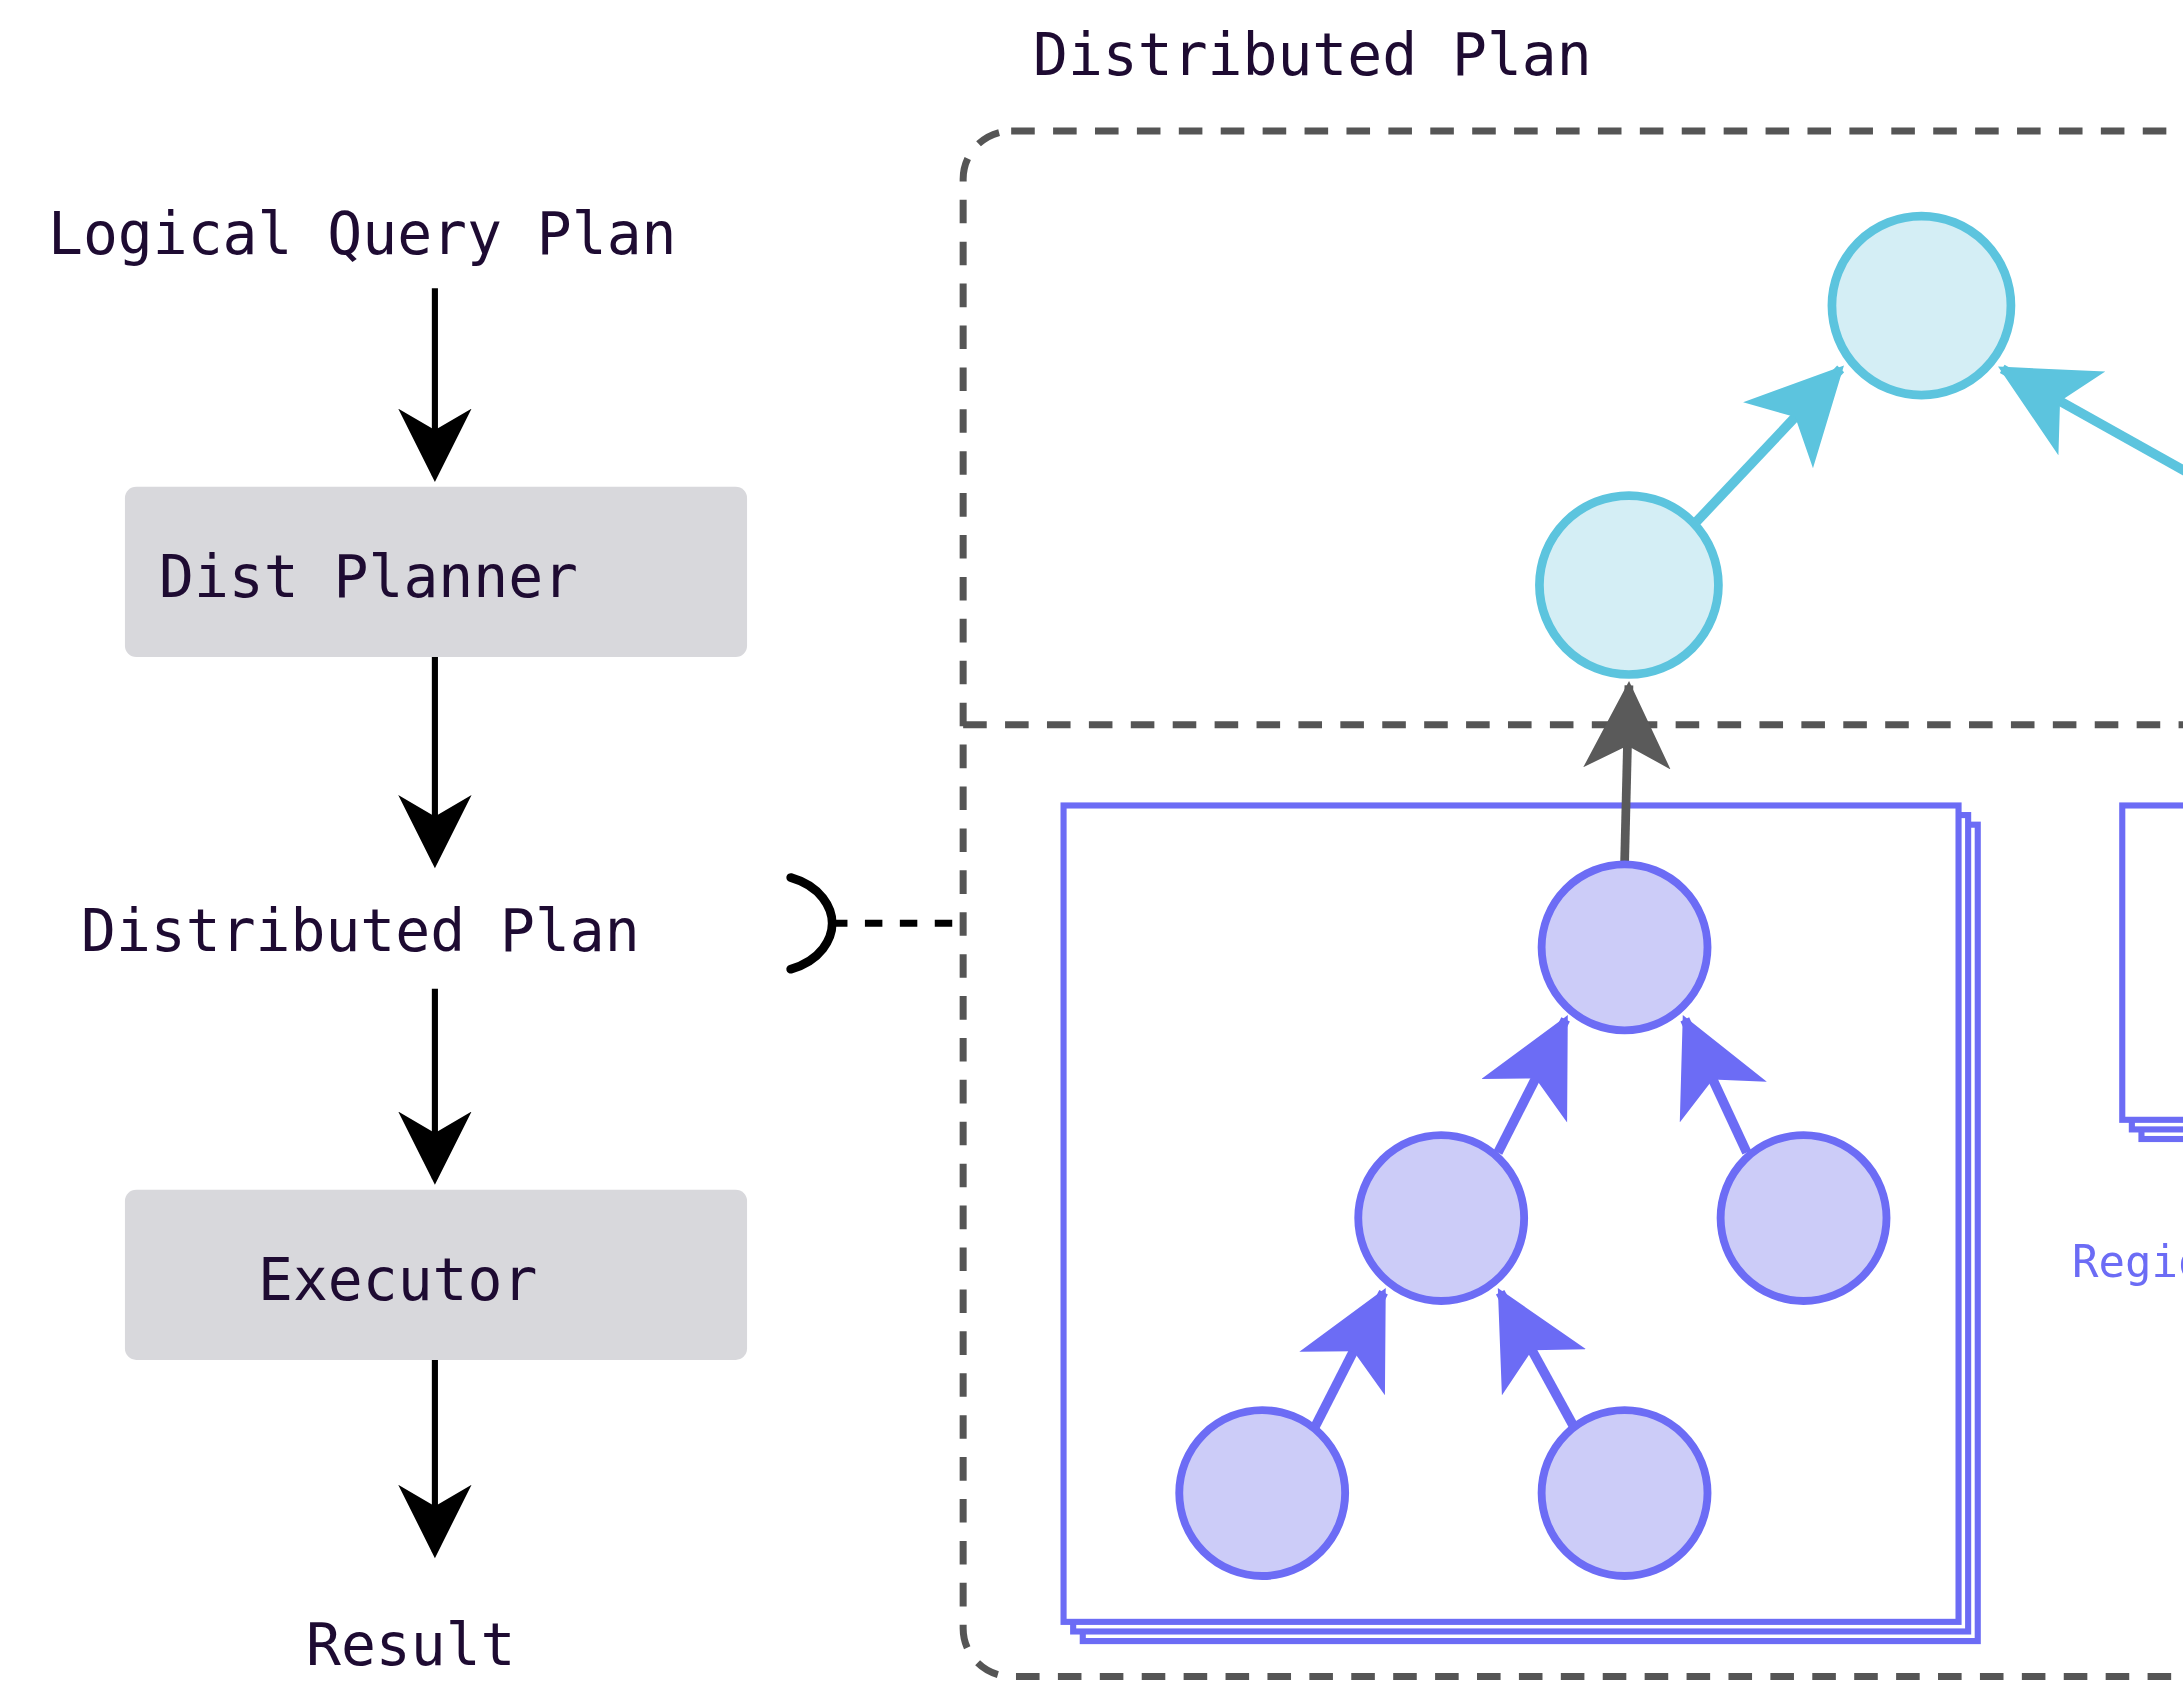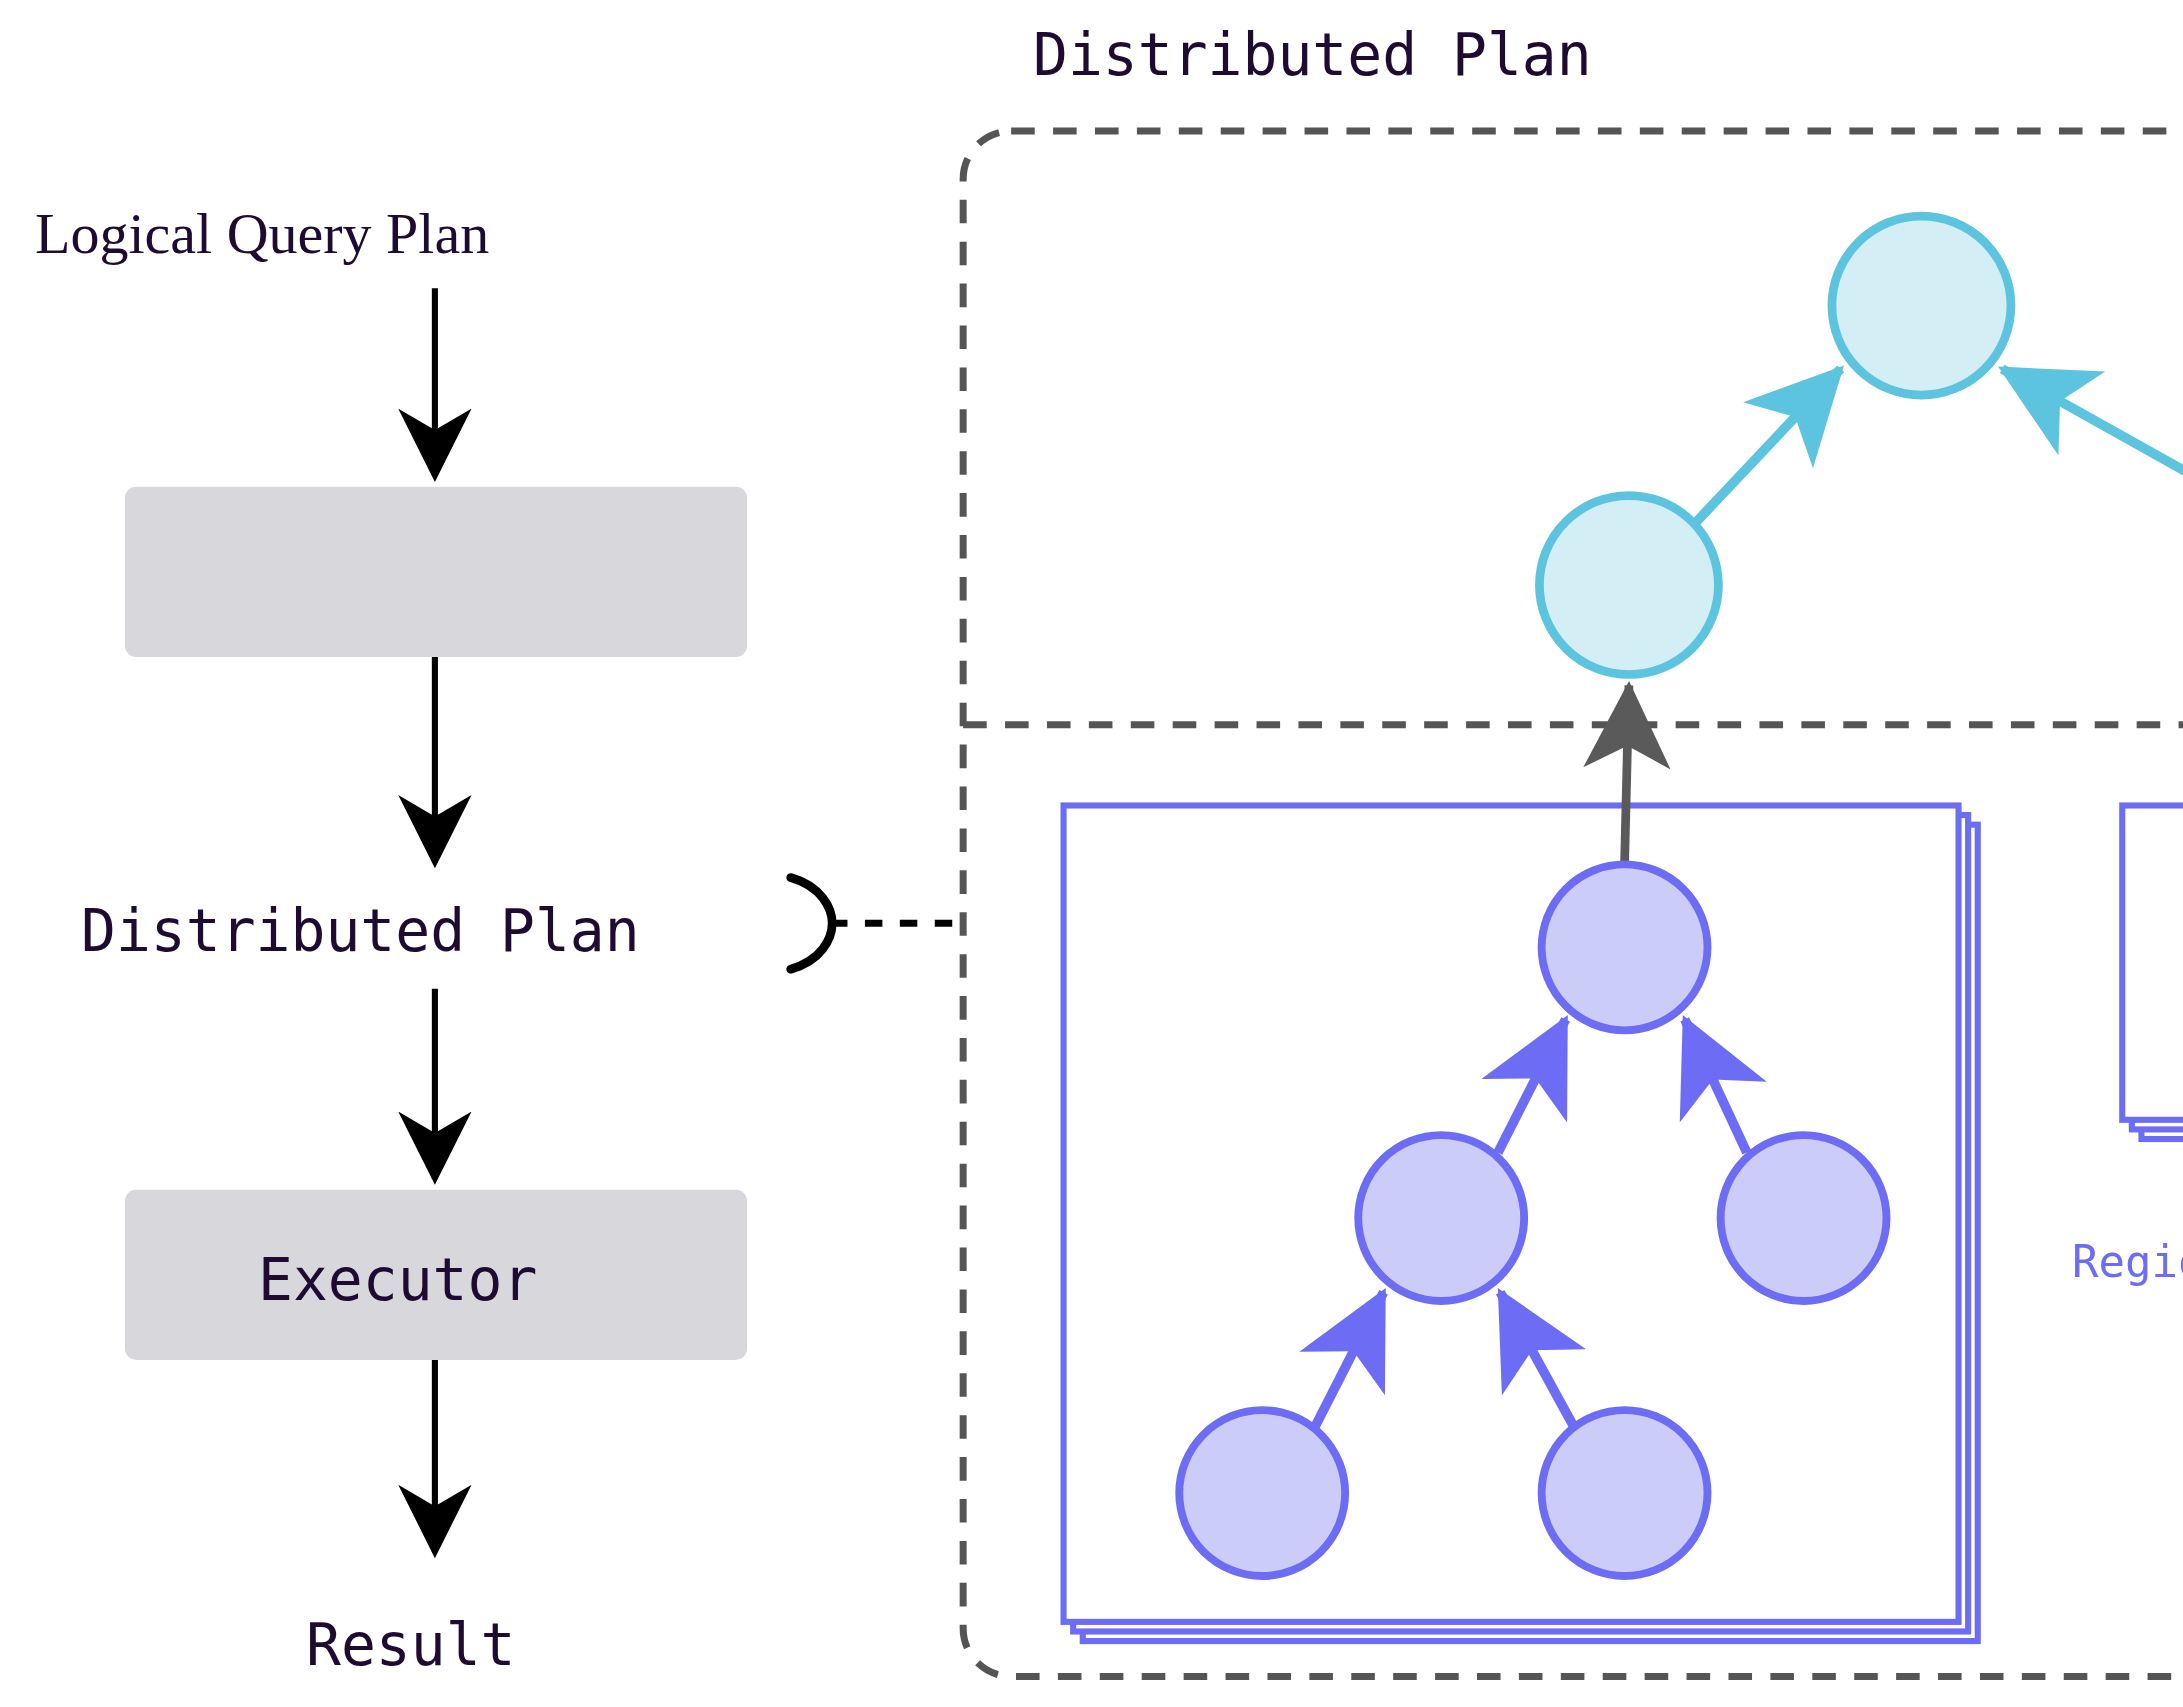--- a/index.html
+++ b/index.html
@@ -104,22 +104,23 @@
     <g>
       <circle cx="3720" cy="2170" r="190" fill="#ccccf8" stroke="#6c6cf5" stroke-width="18"></circle>
       <circle cx="3300" cy="2790" r="190" fill="#ccccf8" stroke="#6c6cf5" stroke-width="18"></circle>
       <circle cx="4130" cy="2790" r="190" fill="#ccccf8" stroke="#6c6cf5" stroke-width="18"></circle>
       <circle cx="2890" cy="3420" r="190" fill="#ccccf8" stroke="#6c6cf5" stroke-width="18"></circle>
       <circle cx="3720" cy="3420" r="190" fill="#ccccf8" stroke="#6c6cf5" stroke-width="18"></circle>
       <circle cx="5350" cy="2170" r="190" fill="#ccccf8" stroke="#6c6cf5" stroke-width="18"></circle>
     </g>
   </svg>
 
-  <div class="lbl big" style="left:35px;top:205px;font-family:Liberation Serif, serif;">Logical Query Plan</div>
+  <div class="lbl big" style="left:48px;top:205px;">Logical Query Plan</div>
 
+  <div class="lbl big" style="left:159px;top:548px;">Dist Planner</div>
 
   <div class="lbl big" style="left:81px;top:902px;">Distributed Plan</div>
 
   <div class="lbl big" style="left:258px;top:1251px;">Executor</div>
 
   <div class="lbl big" style="left:306px;top:1616px;">Result</div>
 
   <div class="lbl big" style="left:1033px;top:26px;">Distributed Plan</div>
 
   <div class="lbl mid purple" style="left:2072px;top:1240px;">Regions</div>

